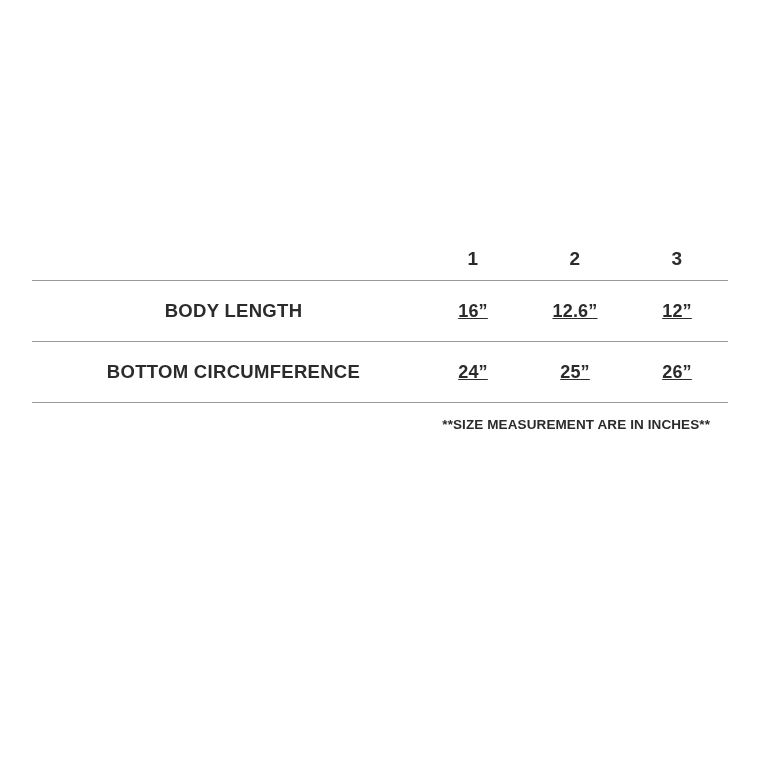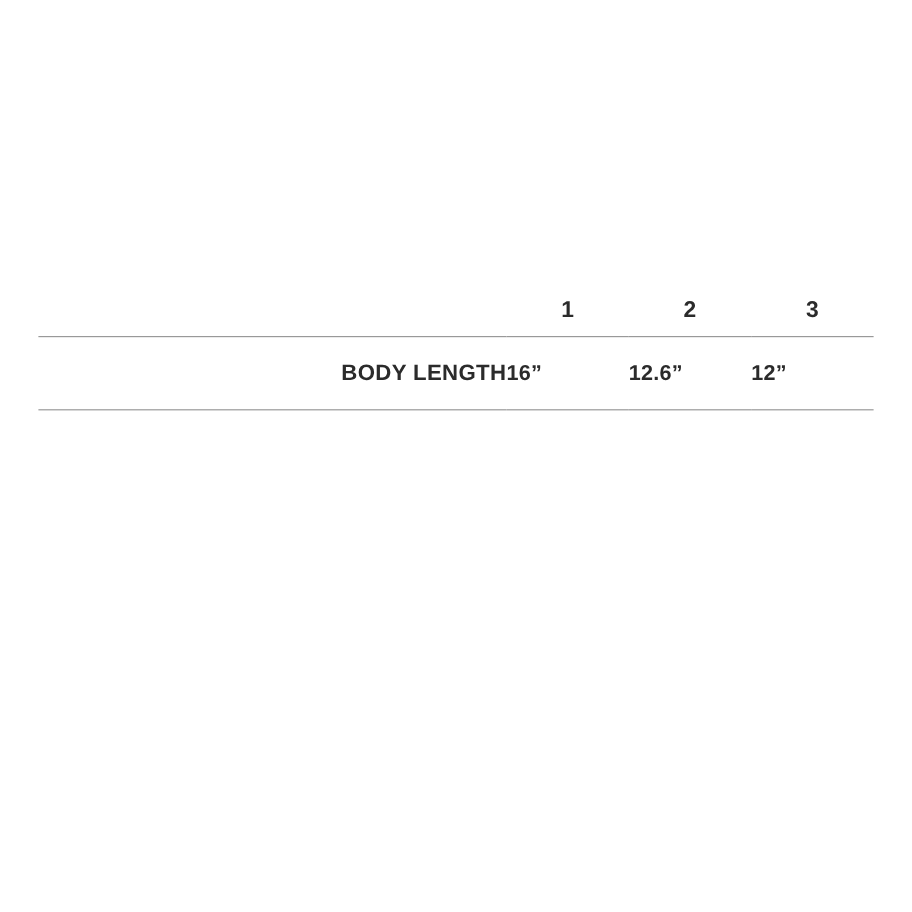--- a/index.html
+++ b/index.html
@@ -52,29 +52,30 @@
     vertical-align: middle;
     border-top: 1.5px solid #999999;
     font-size: 18px;
     font-weight: bold;
     color: #2b2b2b;
   }
   .body-row:last-of-type td {
     border-bottom: 1.5px solid #999999;
   }
   .body-row td.row-label {
-    text-align: right;
+    text-align: center;
     padding-left: 13px;
     letter-spacing: 0.3px;
     font-size: 18.5px;
   }
   .body-row td.row-val {
-    text-align: left;
+    text-align: center;
     font-size: 18px;
     letter-spacing: 0.2px;
+    text-decoration: underline;
   }
   .footnote {
     margin-top: 14px;
     text-align: right;
     padding-right: 18px;
     font-size: 13.5px;
     font-weight: bold;
     letter-spacing: 0.1px;
     color: #2b2b2b;
   }
@@ -99,16 +100,23 @@
           <th>3</th>
         </tr>
       </thead>
       <tbody>
         <tr class="body-row">
           <td class="row-label">BODY LENGTH</td>
           <td class="row-val">16”</td>
           <td class="row-val">12.6”</td>
           <td class="row-val">12”</td>
         </tr>
+        <tr class="body-row">
+          <td class="row-label">BOTTOM CIRCUMFERENCE</td>
+          <td class="row-val">24”</td>
+          <td class="row-val">25”</td>
+          <td class="row-val">26”</td>
+        </tr>
       </tbody>
     </table>
+    <div class="footnote">**SIZE MEASUREMENT ARE IN INCHES**</div>
   </div>
 </div>
 
 </body></html>

